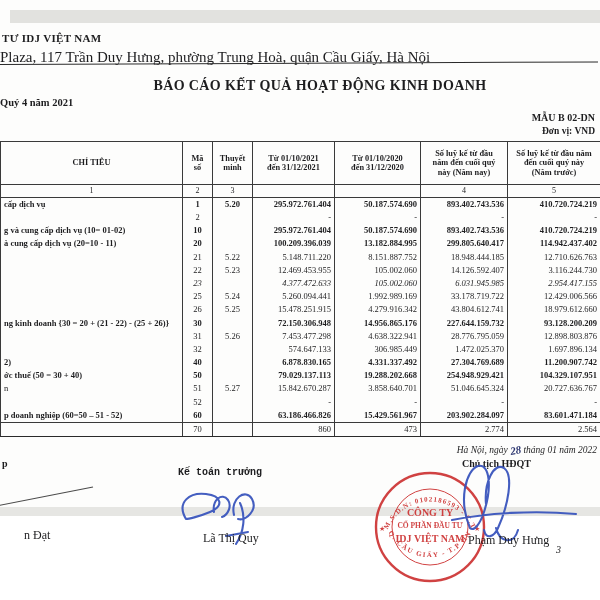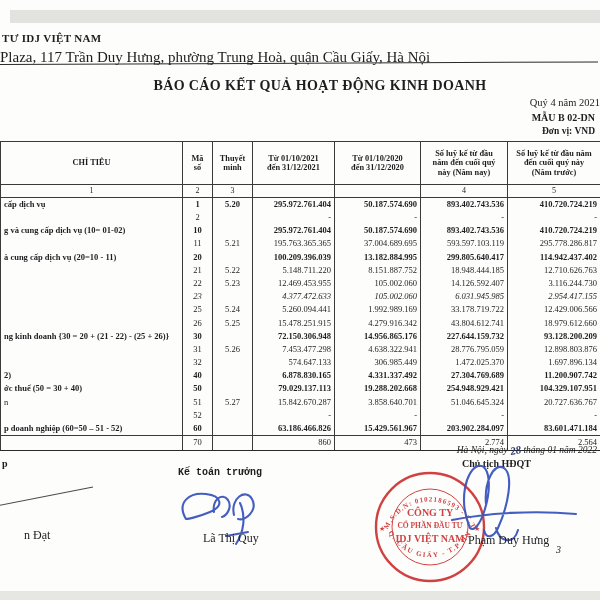--- a/index.html
+++ b/index.html
@@ -1,26 +1,26 @@
 <!DOCTYPE html>
 <html><head>
 <meta charset="utf-8">
 <style>
   html,body{margin:0;padding:0;}
   body{width:600px;height:600px;overflow:hidden;background:#ffffff;
        font-family:"Liberation Serif","DejaVu Serif",serif;color:#1d1d1f;}
-  .stage{position:relative;width:600px;height:600px;background:#fdfdfc;}
+  .stage{position:relative;width:600px;height:516px;background:#fdfdfc;}
   .band{position:absolute;background:#e2e2df;}
   .band-top{left:10px;right:0;top:10px;height:13px;}
   .band-bottom{left:0;right:0;bottom:0;height:9px;background:#e6e6e3;}
   .company{position:absolute;left:2px;top:32px;font-weight:bold;font-size:11px;letter-spacing:.3px;}
   .address{position:absolute;left:0px;top:49px;font-size:15px;}
   .rule{position:absolute;left:0;top:64px;width:598px;height:0;border-top:1.2px solid #2a2a2a;transform:rotate(-0.25deg);transform-origin:left;}
   .title{position:absolute;left:0;right:0;top:78px;text-align:center;font-weight:bold;font-size:14px;letter-spacing:.4px;padding-left:40px;}
-  .subtitle{position:absolute;left:0;right:0;top:97px;text-align:right;font-weight:normal;font-size:10.5px;}
+  .subtitle{position:absolute;left:0;right:0;top:97px;text-align:left;font-weight:bold;font-size:10.5px;}
   .formcode{position:absolute;right:5px;top:112px;font-weight:bold;font-size:10px;}
   .unit{position:absolute;right:5px;top:126px;font-weight:bold;font-size:9.5px;}
   table.report{position:absolute;left:0;top:141px;width:600px;border-collapse:collapse;table-layout:fixed;}
   table.report th,table.report td{border-left:1px solid #3a3a3a;border-right:1px solid #3a3a3a;
       font-size:8.5px;line-height:1.12;padding:0 3px;overflow:hidden;white-space:nowrap;}
   table.report th{border:1px solid #3a3a3a;font-weight:bold;white-space:pre-line;text-align:center;
       vertical-align:middle;height:40px;padding:1px 2px;font-size:8.3px;}
   tr.idx td{border:1px solid #3a3a3a;text-align:center;font-size:8px;height:12px;}
   td.c-label{text-align:left;border-left:none;padding-left:1px;}
   th.h-label{border-left:none;text-align:center;}
@@ -121,29 +121,20 @@
         </tr>
         <tr class="r-bold">
           <td class="c-label">g và cung cấp dịch vụ (10= 01-02)</td>
           <td class="c-ma">10</td>
           <td class="c-tm"></td>
           <td class="c-num">295.972.761.404</td>
           <td class="c-num">50.187.574.690</td>
           <td class="c-num">893.402.743.536</td>
           <td class="c-num">410.720.724.219</td>
         </tr>
-        <tr class="r-normal">
-          <td class="c-label"></td>
-          <td class="c-ma">11</td>
-          <td class="c-tm">5.21</td>
-          <td class="c-num">195.763.365.365</td>
-          <td class="c-num">37.004.689.695</td>
-          <td class="c-num">593.597.103.119</td>
-          <td class="c-num">295.778.286.817</td>
-        </tr>
         <tr class="r-bold">
           <td class="c-label">à cung cấp dịch vụ (20=10 - 11)</td>
           <td class="c-ma">20</td>
           <td class="c-tm"></td>
           <td class="c-num">100.209.396.039</td>
           <td class="c-num">13.182.884.995</td>
           <td class="c-num">299.805.640.417</td>
           <td class="c-num">114.942.437.402</td>
         </tr>
         <tr class="r-normal">

